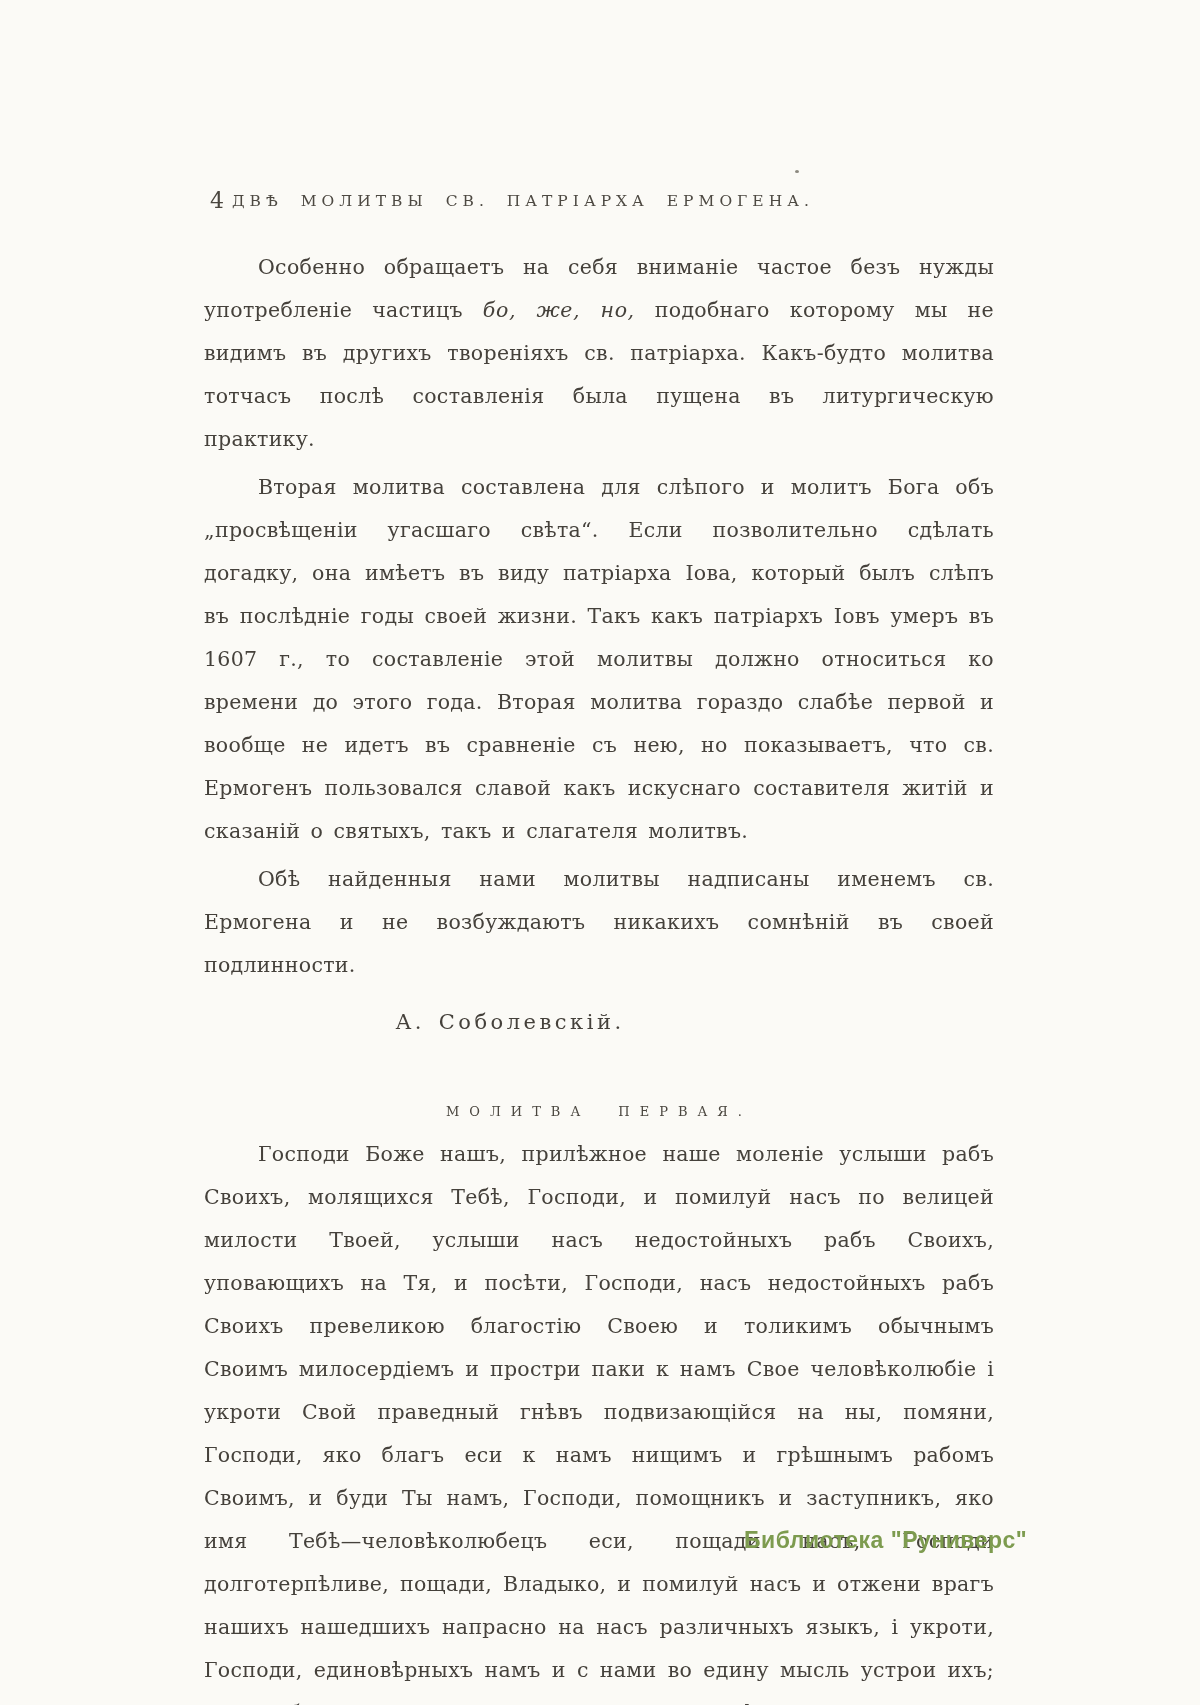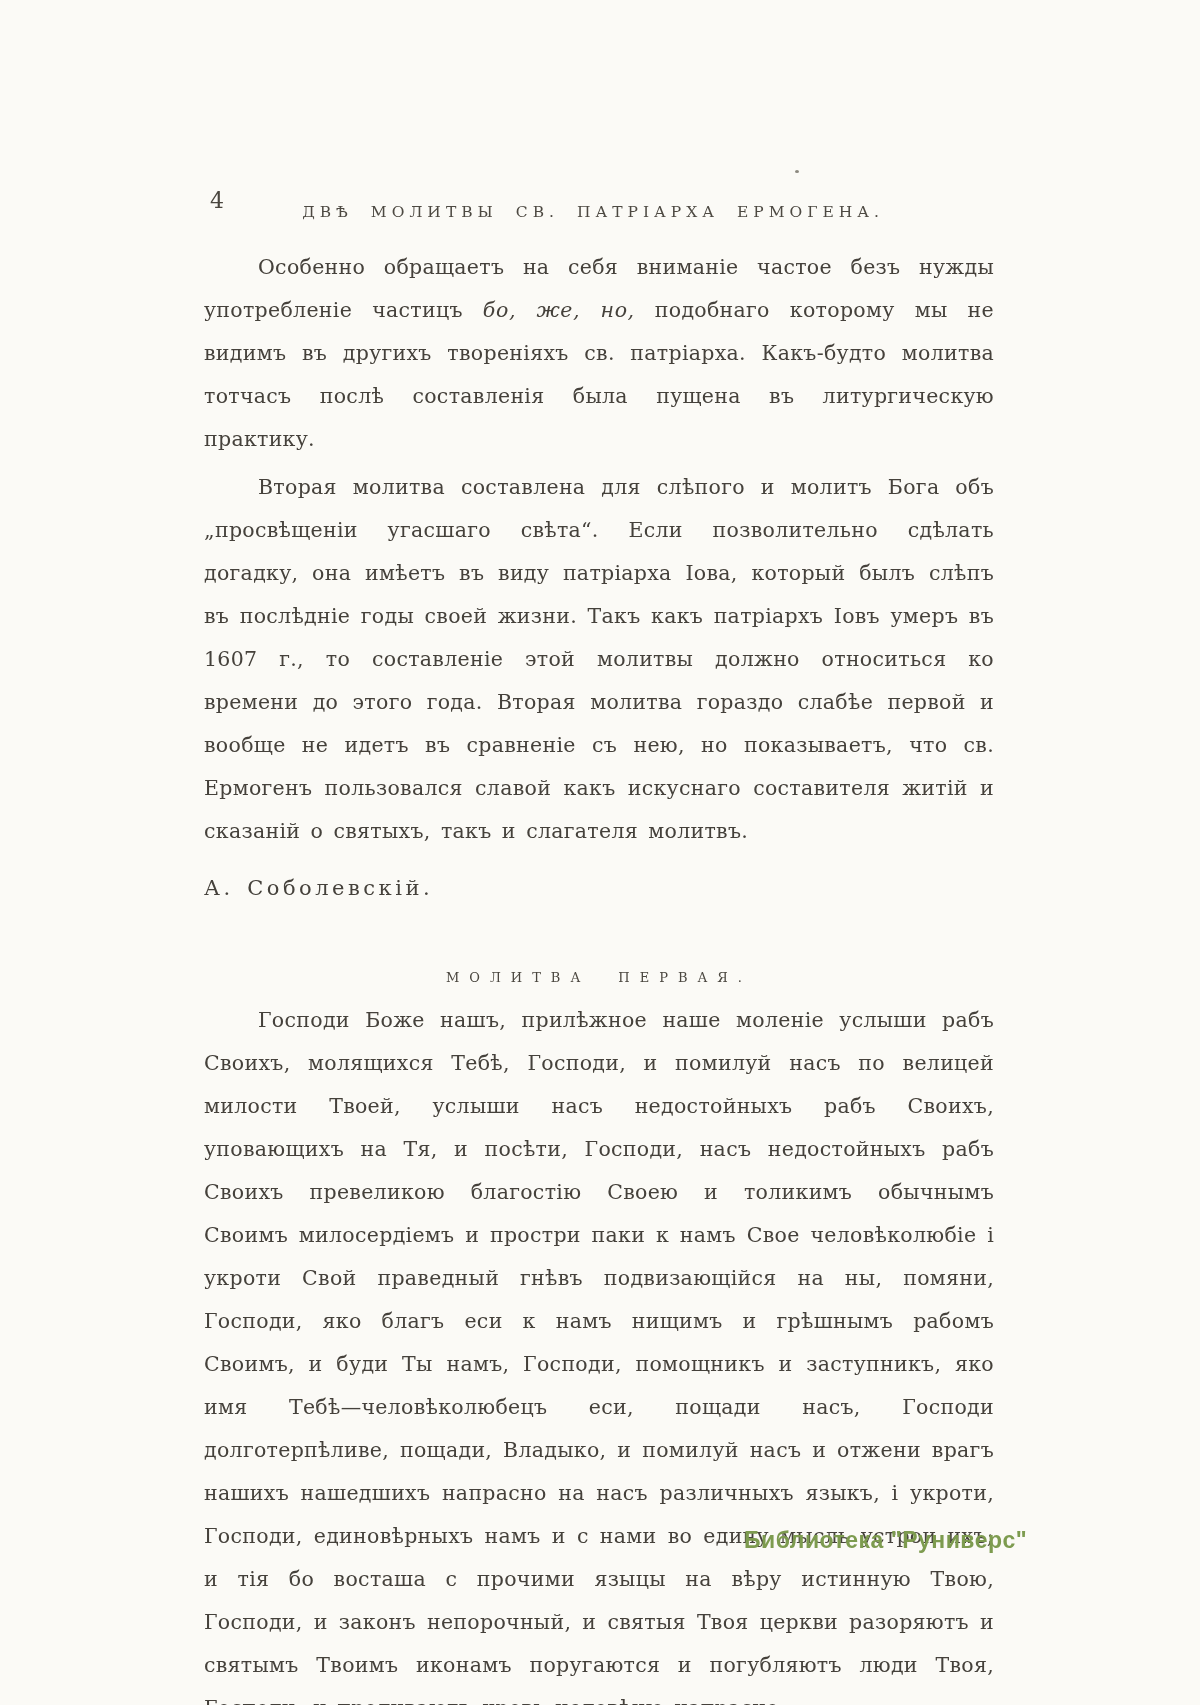--- a/index.html
+++ b/index.html
@@ -30,50 +30,49 @@
   }
   .page-num {
     position: absolute;
     left: 6px;
     top: 2px;
     font-size: 22px;
     color: #4a463f;
   }
   .running-header {
     position: absolute;
-    left: 37px;
+    left: 28px;
     right: 110px;
     top: 6px;
-    text-align: right;
+    text-align: left;
     font-size: 15.5px;
     letter-spacing: 5px;
     word-spacing: 8px;
     color: #4d4942;
     white-space: nowrap;
-    margin-top: 11px;
   }
   .body-text {
     font-size: 20.5px;
     line-height: 43px;
     text-align: justify;
     word-spacing: 3.5px;
     letter-spacing: 0.3px;
   }
   .para {
     margin: 0 0 5px 0;
     text-indent: 54px;
   }
   .para em {
     font-style: italic;
     letter-spacing: 0.6px;
   }
   .signature {
     margin-top: 14px;
     padding-right: 178px;
-    text-align: left;
+    text-align: center;
     font-size: 21px;
     letter-spacing: 3.5px;
     color: #45413b;
   }
   .section-heading {
     margin: 46px 0 0 0;
     text-align: center;
     font-size: 13px;
     font-weight: normal;
     letter-spacing: 10px;
@@ -114,20 +113,21 @@
 
     <div class="header-row">
       <span class="page-num">4</span>
       <span class="running-header">ДВѢ МОЛИТВЫ СВ. ПАТРІАРХА ЕРМОГЕНА.</span>
     </div>
 
     <div class="body-text">
       <div id="paragraphs">
           <p class="para"><span>Особенно обращаетъ на себя вниманіе частое безъ нужды употребленіе частицъ </span><em>бо, же, но,</em><span> подобнаго которому мы не видимъ въ другихъ твореніяхъ св. патріарха. Какъ-будто молитва тотчасъ послѣ составленія была пущена въ литургическую практику.</span></p>
           <p class="para"><span>Вторая молитва составлена для слѣпого и молитъ Бога объ „просвѣщеніи угасшаго свѣта“. Если позволительно сдѣлать догадку, она имѣетъ въ виду патріарха Іова, который былъ слѣпъ въ послѣдніе годы своей жизни. Такъ какъ патріархъ Іовъ умеръ въ 1607 г., то составленіе этой молитвы должно относиться ко времени до этого года. Вторая молитва гораздо слабѣе первой и вообще не идетъ въ сравненіе съ нею, но показываетъ, что св. Ермогенъ пользовался славой какъ искуснаго составителя житій и сказаній о святыхъ, такъ и слагателя молитвъ.</span></p>
+          <p class="para"><span>Обѣ найденныя нами молитвы надписаны именемъ св. Ермогена и не возбуждаютъ никакихъ сомнѣній въ своей подлинности.</span></p>
         </div>
 
       <div class="signature">А. Соболевскій.</div>
 
       <h2 class="section-heading">МОЛИТВА ПЕРВАЯ.</h2>
 
       <p class="para prayer">Господи Боже нашъ, прилѣжное наше моленіе услыши рабъ Своихъ, молящихся Тебѣ, Господи, и помилуй насъ по велицей милости Твоей, услыши насъ недостойныхъ рабъ Своихъ, уповающихъ на Тя, и посѣти, Господи, насъ недостойныхъ рабъ Своихъ превеликою благостію Своею и толикимъ обычнымъ Своимъ милосердіемъ и простри паки к намъ Свое человѣколюбіе і укроти Свой праведный гнѣвъ подвизающійся на ны, помяни, Господи, яко благъ еси к намъ нищимъ и грѣшнымъ рабомъ Своимъ, и буди Ты намъ, Господи, помощникъ и заступникъ, яко имя Тебѣ—человѣколюбецъ еси, пощади насъ, Господи долготерпѣливе, пощади, Владыко, и помилуй насъ и отжени врагъ нашихъ нашедшихъ напрасно на насъ различныхъ языкъ, і укроти, Господи, единовѣрныхъ намъ и с нами во едину мысль устрои ихъ; и тія бо восташа с прочими языцы на вѣру истинную Твою, Господи, и законъ непорочный, и святыя Твоя церкви разоряютъ и святымъ Твоимъ иконамъ поругаются и погубляютъ люди Твоя, Господи, и проливаютъ кровь человѣчю напрасно</p>
     </div>
 
   </div>

